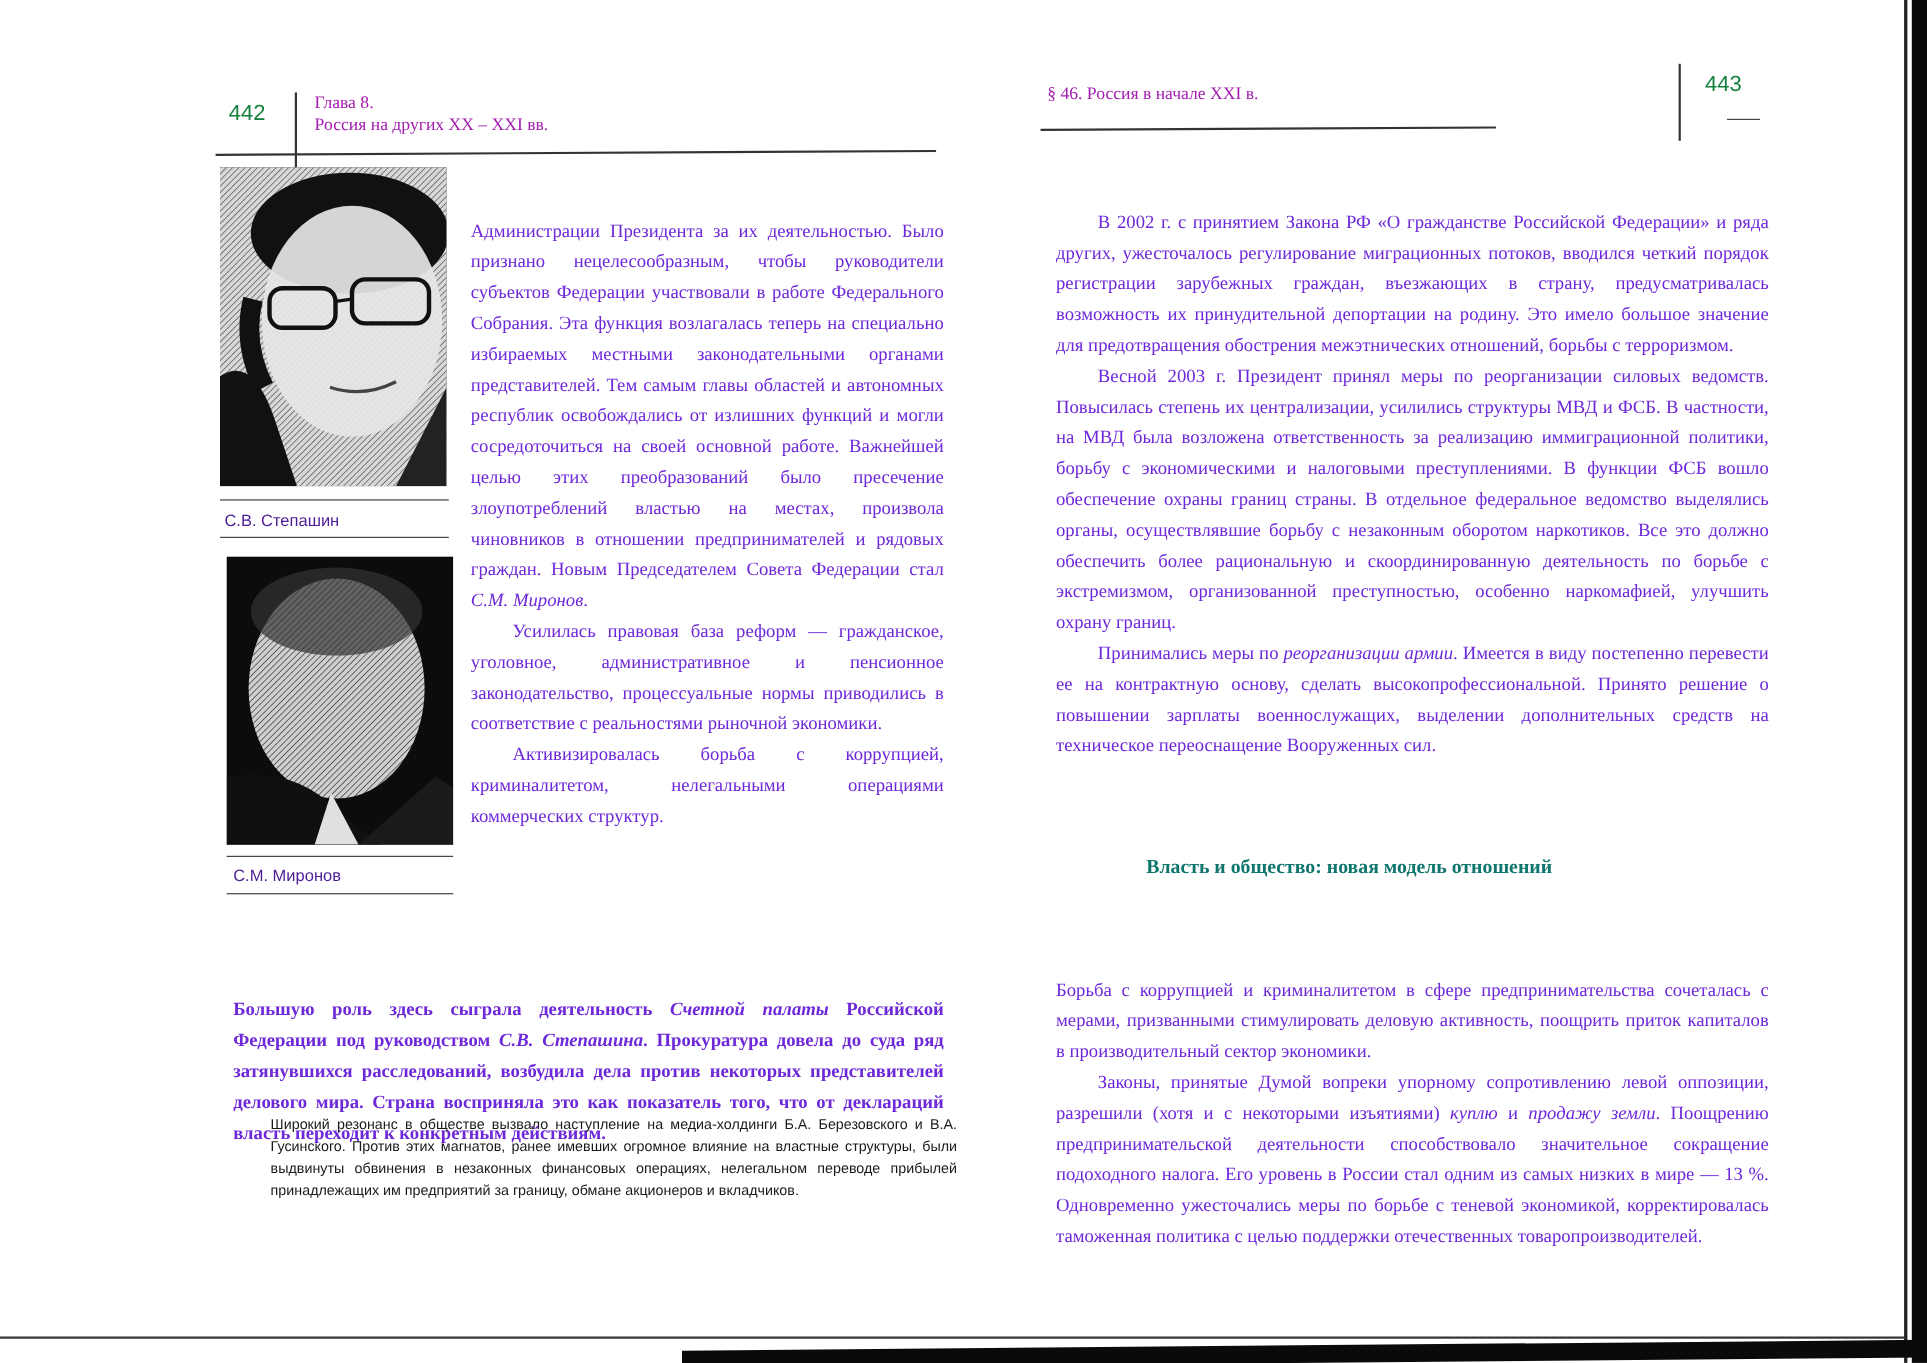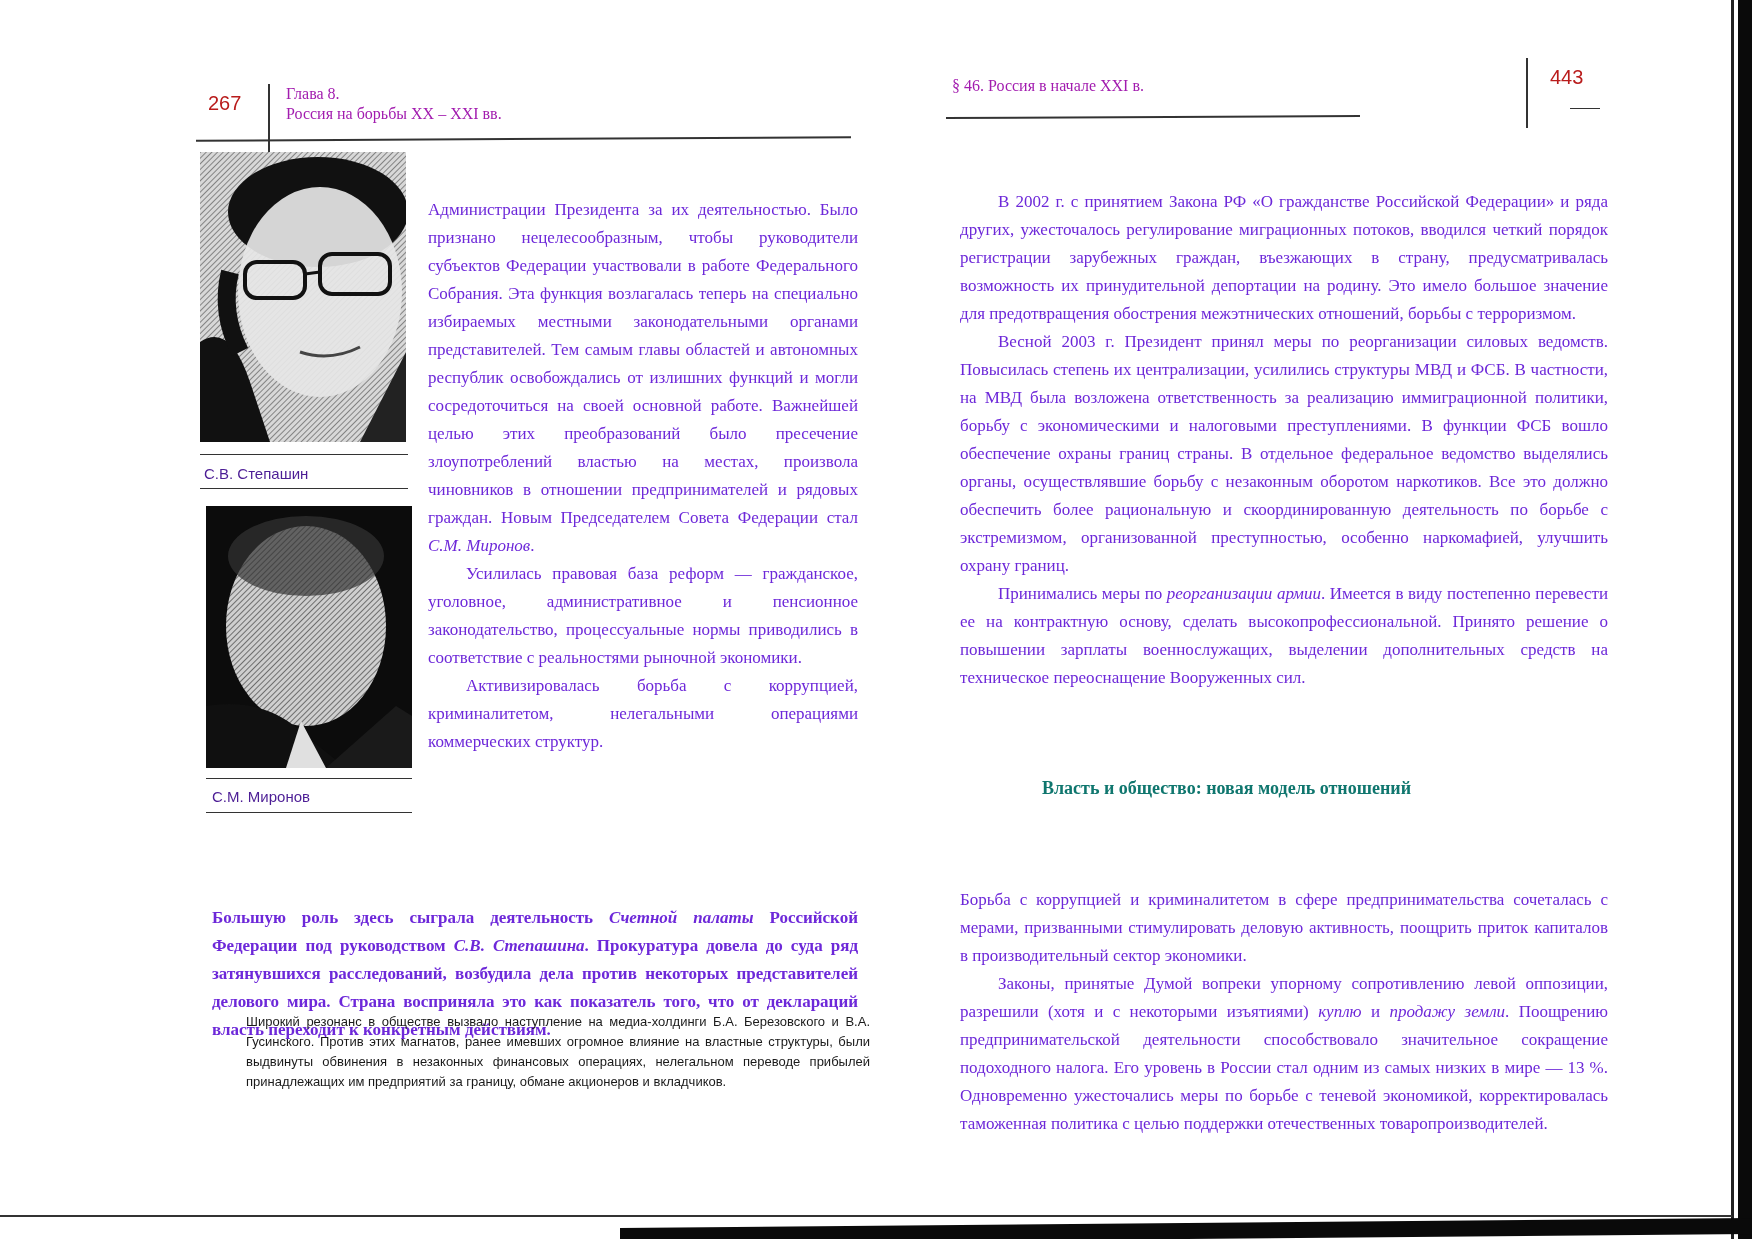--- a/index.html
+++ b/index.html
@@ -16,21 +16,21 @@
     position: absolute; right: 18px; top: 0; width: 3px; height: 1239px; background: #222;
   }
   .scan-edge-bottom {
     position: absolute; left: 620px; bottom: 0; width: 1132px; height: 16px; background: #0a0a0a;
     transform: skewY(-0.5deg);
   }
   .scan-edge-bottom-line {
     position: absolute; left: 0; bottom: 22px; width: 1732px; height: 2px; background: #333;
   }
   
-  .page-num { position: absolute; font-family: "Liberation Sans", sans-serif; font-size: 20px; color: #b91c1c; }
+  .page-num { position: absolute; font-family: "Liberation Sans", sans-serif; font-size: 20px; color: #15803d; }
   .page-num.left { left: 208px; top: 92px; }
   .page-num.right { left: 1550px; top: 66px; }
   .vrule { position: absolute; width: 2px; background: #333; }
   .hrule { position: absolute; height: 2px; background: #333; }
   .running-head { position: absolute; font-size: 16px; line-height: 20px; color: #a21caf; }
   .running-head.left { left: 286px; top: 84px; }
   .running-head.right { left: 952px; top: 76px; }
 
   
   .photo {
@@ -59,25 +59,25 @@
   }
 </style>
 </head>
 <body>
 
 <div class="scan-edge-right"></div>
 <div class="scan-edge-right-line"></div>
 <div class="scan-edge-bottom-line"></div>
 <div class="scan-edge-bottom"></div>
 
-<div class="page-num left">267</div>
+<div class="page-num left">442</div>
 <div class="vrule" style="left:268px; top:84px; height:70px;"></div>
 <div class="running-head left">
   <div>Глава 8.</div>
-  <div>Россия на борьбы XX – XXI вв.</div>
+  <div>Россия на других XX – XXI вв.</div>
 </div>
 <div class="hrule" style="left:196px; top:138px; width:655px; transform:rotate(-0.3deg);"></div>
 
 <div class="photo" style="left:200px; top:152px; width:206px; height:290px;">
   <svg width="206" height="290" viewBox="0 0 206 290">
     <defs>
       <pattern id="hatch1" width="4" height="4" patternUnits="userSpaceOnUse" patternTransform="rotate(45)">
         <rect width="4" height="4" fill="#d8d8d8"></rect>
           <line x1="0" y1="0" x2="0" y2="4" stroke="#555" stroke-width="1.3"></line>
       </pattern>

